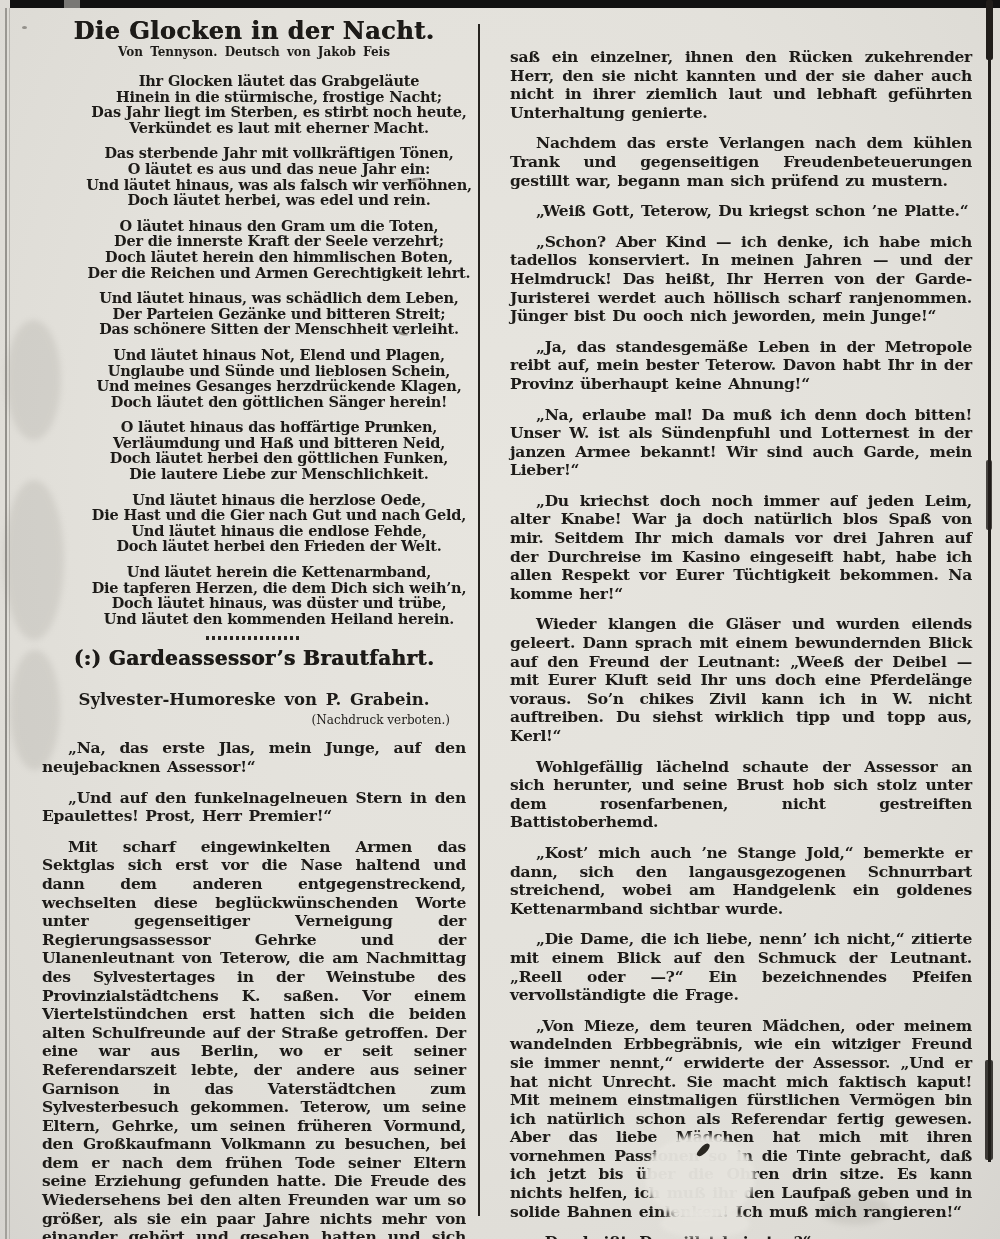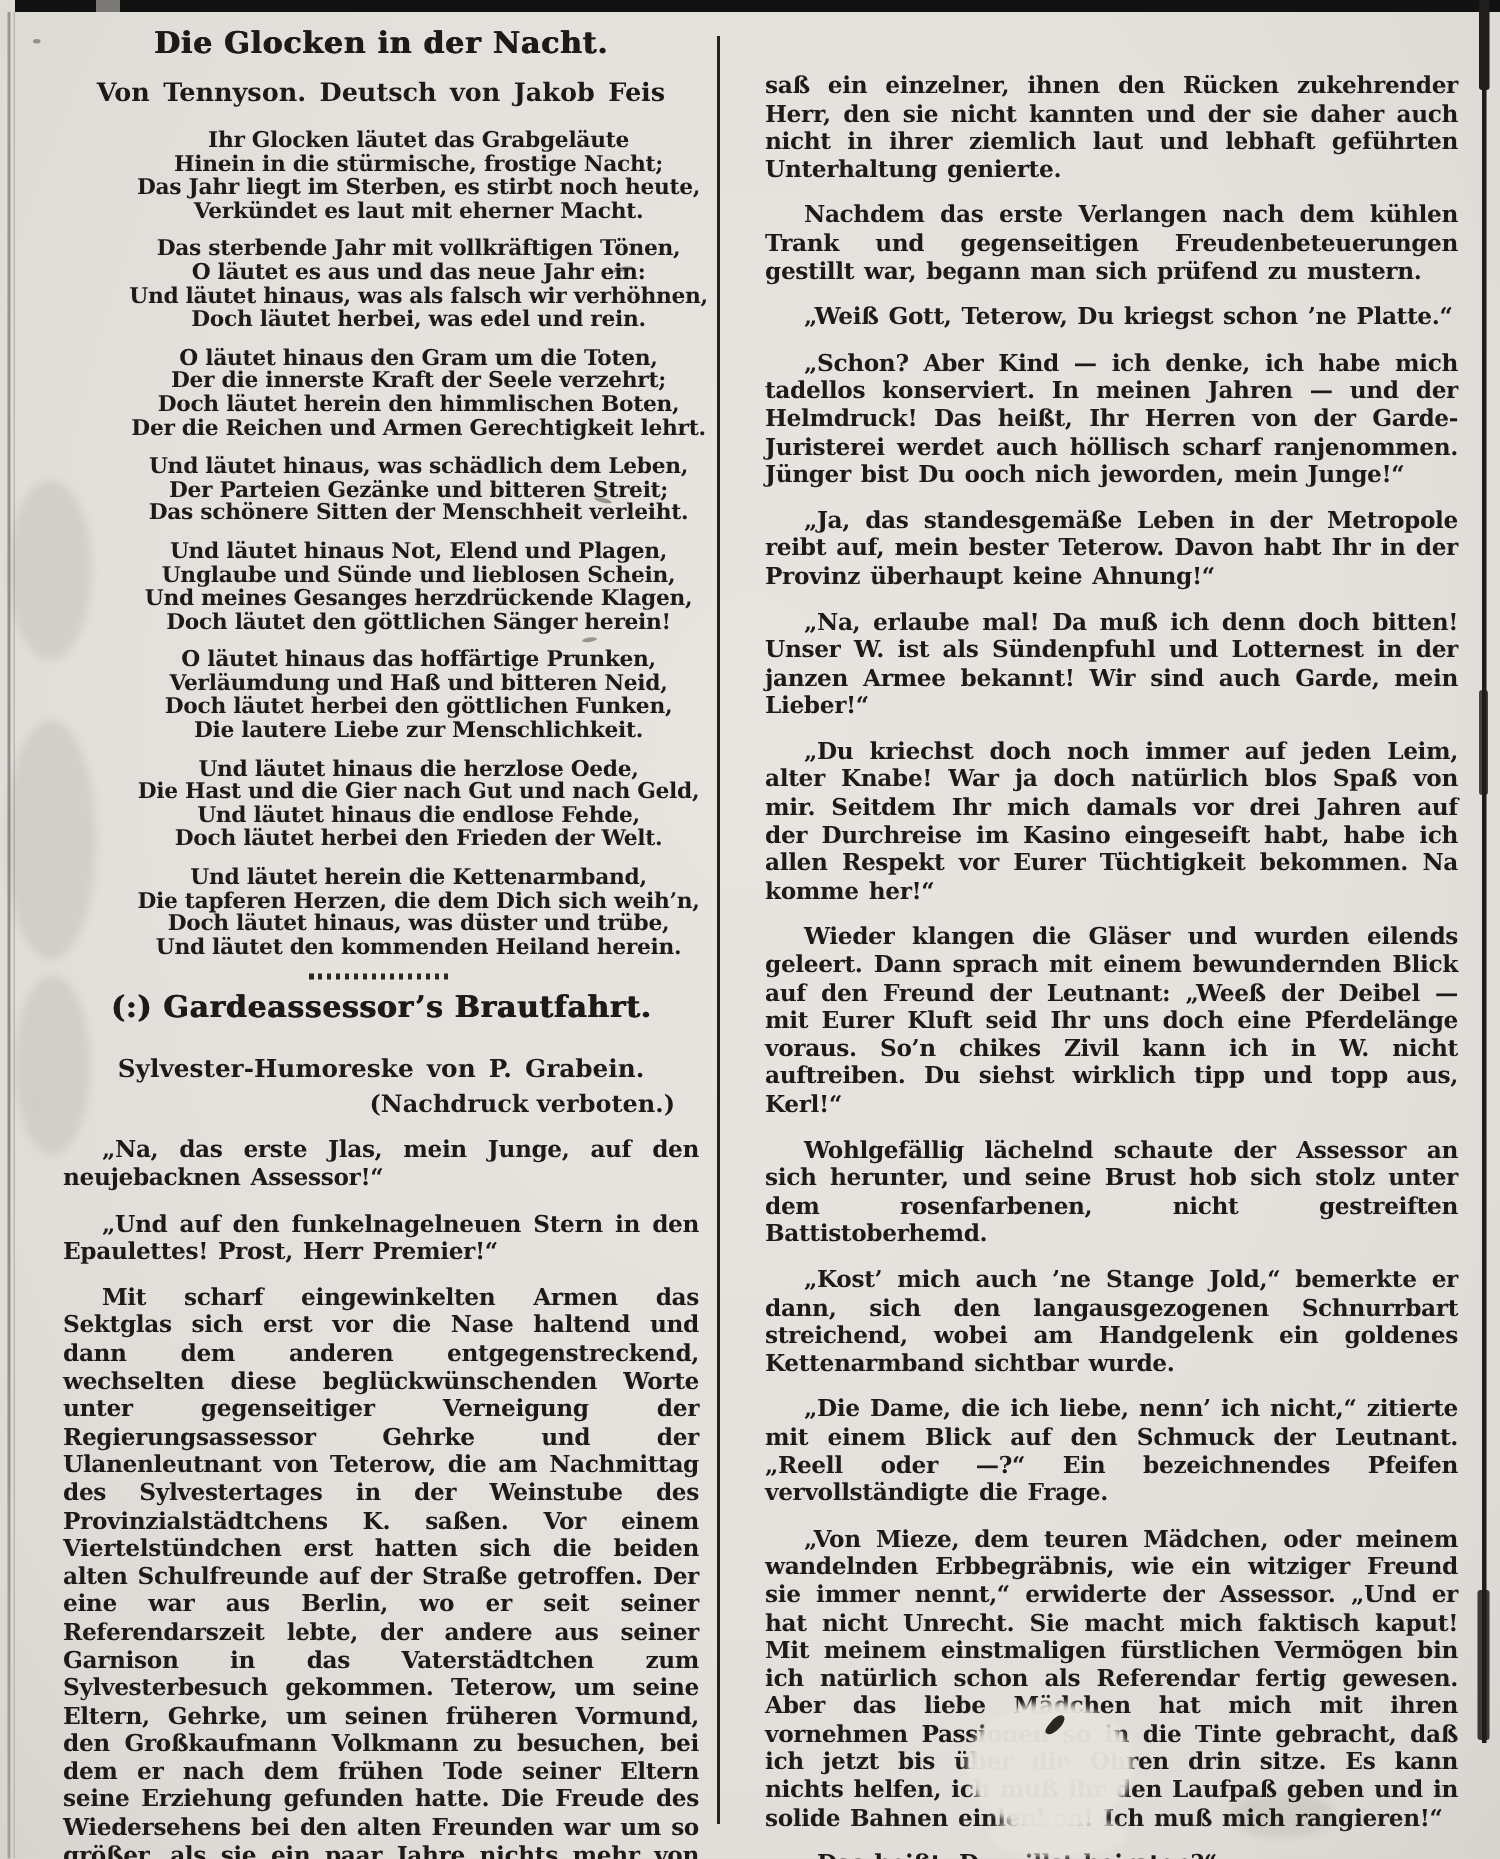--- a/index.html
+++ b/index.html
@@ -27,26 +27,26 @@
   .stain{position:absolute;background:#e6e4de;filter:blur(2px);opacity:.96;border-radius:50%;}
   .stain-dark{position:absolute;background:#2a2722;border-radius:60% 40% 70% 30%;transform:rotate(38deg);}
 
   
   .col{position:absolute;top:0;}
   .col-left{left:30px;width:448px;}
   .col-right{left:498px;width:486px;}
 
   .poem-title{
     margin-top:16px;text-align:center;
-    font-size:20px;font-weight:bold;letter-spacing:.5px;
+    font-size:24px;font-weight:bold;letter-spacing:.5px;
     text-shadow:.6px 0 currentColor;
   }
   .poem-byline{
-    margin-top:12px;text-align:center;
-    font-size:17px;font-weight:bold;word-spacing:3px;
+    margin-top:0;text-align:center;
+    font-size:12px;font-weight:bold;word-spacing:3px;
   }
   .poem{margin-top:14px;padding-left:50px;text-align:center;}
   .stanza{margin:0 0 10px 0;}
   .poem-line{
     font-size:14.5px;line-height:15.6px;font-weight:bold;
     letter-spacing:-.2px;white-space:nowrap;
   }
   .separator{
     width:96px;height:4px;margin:4px auto 6px auto;
     background:repeating-linear-gradient(90deg,#2a2722 0 3px,transparent 3px 6px);
@@ -55,21 +55,21 @@
     margin-top:6px;text-align:center;
     font-size:20px;font-weight:bold;letter-spacing:.4px;
     text-shadow:.6px 0 currentColor;
   }
   .story-byline{
     margin-top:20px;text-align:center;
     font-size:16.5px;font-weight:bold;word-spacing:3px;
   }
   .reprint-notice{
     margin-top:4px;text-align:right;padding-right:28px;
-    font-size:16px;font-weight:bold;
+    font-size:12px;font-weight:normal;
   }
   .body-text p{
     margin:12px;text-align:justify;text-indent:26px;
     font-size:15.5px;line-height:18.6px;font-weight:bold;
     letter-spacing:-.25px;word-spacing:1.5px;
   }
   .body-text p.noindent{text-indent:0;}
   .col-right .body-text{margin-top:48px;}
   .col-left .body-text{margin-top:8px;}
 </style>

